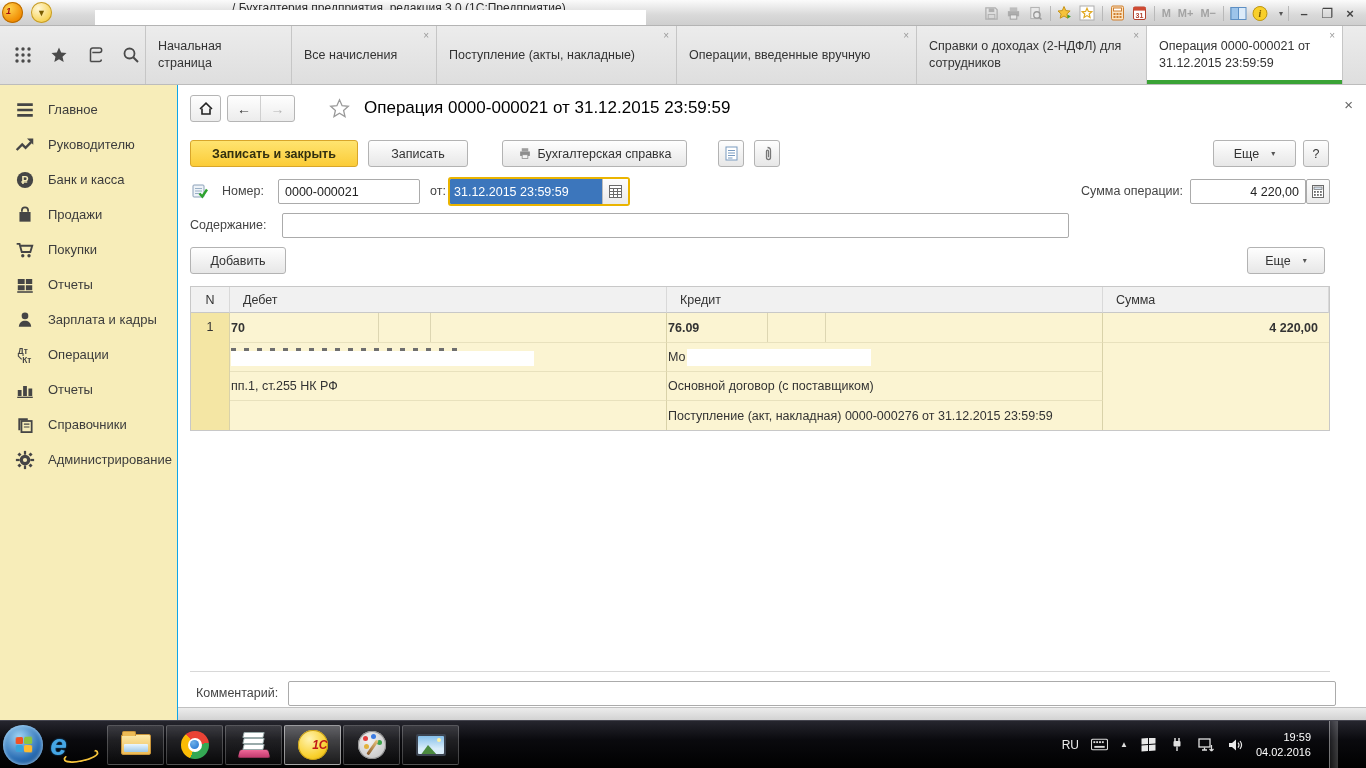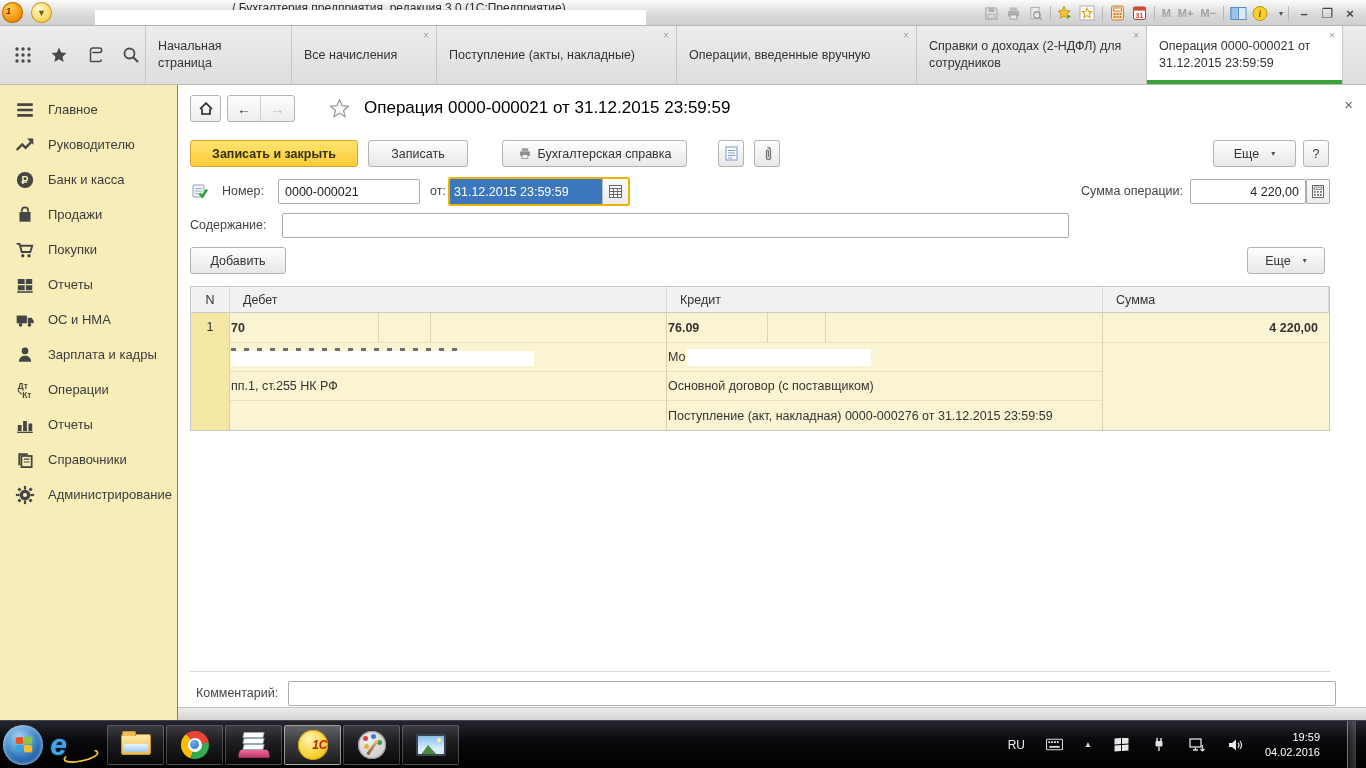--- a/index.html
+++ b/index.html
@@ -139,21 +139,21 @@
   .onec-orb span{color:#c01818;font-weight:bold;font-style:italic;font-size:12px;}
   .paint{position:relative;width:28px;height:28px;border-radius:50%;background:radial-gradient(circle at 40% 35%,#f2f2f2,#bdbdbd);box-shadow:inset 0 0 0 1px #909090;}
   .paint i{position:absolute;width:5px;height:5px;border-radius:50%;}
   .paint i:nth-child(1){left:5px;top:5px;background:#e23c3c}.paint i:nth-child(2){left:13px;top:3px;background:#3c7be2}
   .paint i:nth-child(3){left:19px;top:9px;background:#3ca24a}.paint i:nth-child(4){left:6px;top:13px;background:#e2b23c}
   .paint b{position:absolute;left:13px;top:8px;width:3px;height:17px;background:linear-gradient(#e8c27a,#8a5a2a);transform:rotate(35deg);border-radius:1px;}
   .viewer{position:relative;width:30px;height:22px;background:#3c4450;border-radius:2px;padding:2px;}
   .viewer .pic{width:100%;height:100%;background:linear-gradient(#86c0ea,#d8ecfa 70%);position:relative;overflow:hidden;border-radius:1px;}
   .viewer .pic:before{content:"";position:absolute;left:2px;bottom:-2px;border-left:8px solid transparent;border-right:10px solid transparent;border-bottom:11px solid #4b8a3f;}
   .viewer .pic:after{content:"";position:absolute;right:3px;top:2px;width:4px;height:4px;border-radius:50%;background:#fff3a0;}
-  .tray{margin-left:auto;display:flex;align-items:center;gap:21px;padding-right:10px;color:#e8e8e8;}
+  .tray{margin-left:auto;display:flex;align-items:center;gap:12px;padding-right:28px;color:#e8e8e8;}
   .tray .tico{width:17px;height:15px;display:flex;align-items:center;justify-content:center;}
   .tray-lang{font-size:12px;color:#eee;}
   .tray-up{font-size:8px;color:#ddd;}
   .clock{text-align:right;font-size:11px;line-height:1.35;color:#fff;}
   .show-desktop{width:9px;height:48px;margin-left:6px;background:linear-gradient(90deg,rgba(255,255,255,.08),rgba(255,255,255,.22));border-left:1px solid rgba(255,255,255,.3);}
 </style>
 </head>
 <body class="noselect">
 
 <div class="titlebar">
@@ -355,31 +355,20 @@
         <svg viewBox="0 0 18 18">
           <path fill="#454545" d="M2.5 3.5h6.2V8H2.5zM9.8 3.5H15.5V8H9.8zM2.5 9.2h6.2v4.5H2.5zM9.8 9.2h5.7v4.5H9.8z"></path>
           <rect x="2" y="14.6" width="14" height="1.4" fill="#454545"></rect>
         </svg>
       </span>
       <span class="side-label">Отчеты</span>
     </div>
     <div class="side-item">
       <span class="side-icon">
         <svg viewBox="0 0 18 18">
-          <rect x="1.5" y="5" width="9.2" height="7" fill="#454545"></rect>
-          <path fill="#454545" d="M11.5 7h3.4l1.9 2.6V12h-5.3z"></path>
-          <circle cx="5" cy="13.4" r="1.6" fill="#454545"></circle>
-          <circle cx="13" cy="13.4" r="1.6" fill="#454545"></circle>
-        </svg>
-      </span>
-      <span class="side-label">ОС и НМА</span>
-    </div>
-    <div class="side-item">
-      <span class="side-icon">
-        <svg viewBox="0 0 18 18">
           <circle cx="9" cy="5.3" r="3" fill="#454545"></circle>
           <path fill="#454545" d="M3.4 15c.4-3.5 2.7-5.3 5.6-5.3s5.2 1.8 5.6 5.3z"></path>
         </svg>
       </span>
       <span class="side-label">Зарплата и кадры</span>
     </div>
     <div class="side-item">
       <span class="side-icon">
         <svg viewBox="0 0 18 18">
           <text x="2.5" y="8" font-size="7.5" font-weight="bold" fill="#454545" font-family="Liberation Sans,sans-serif">Дт</text>

